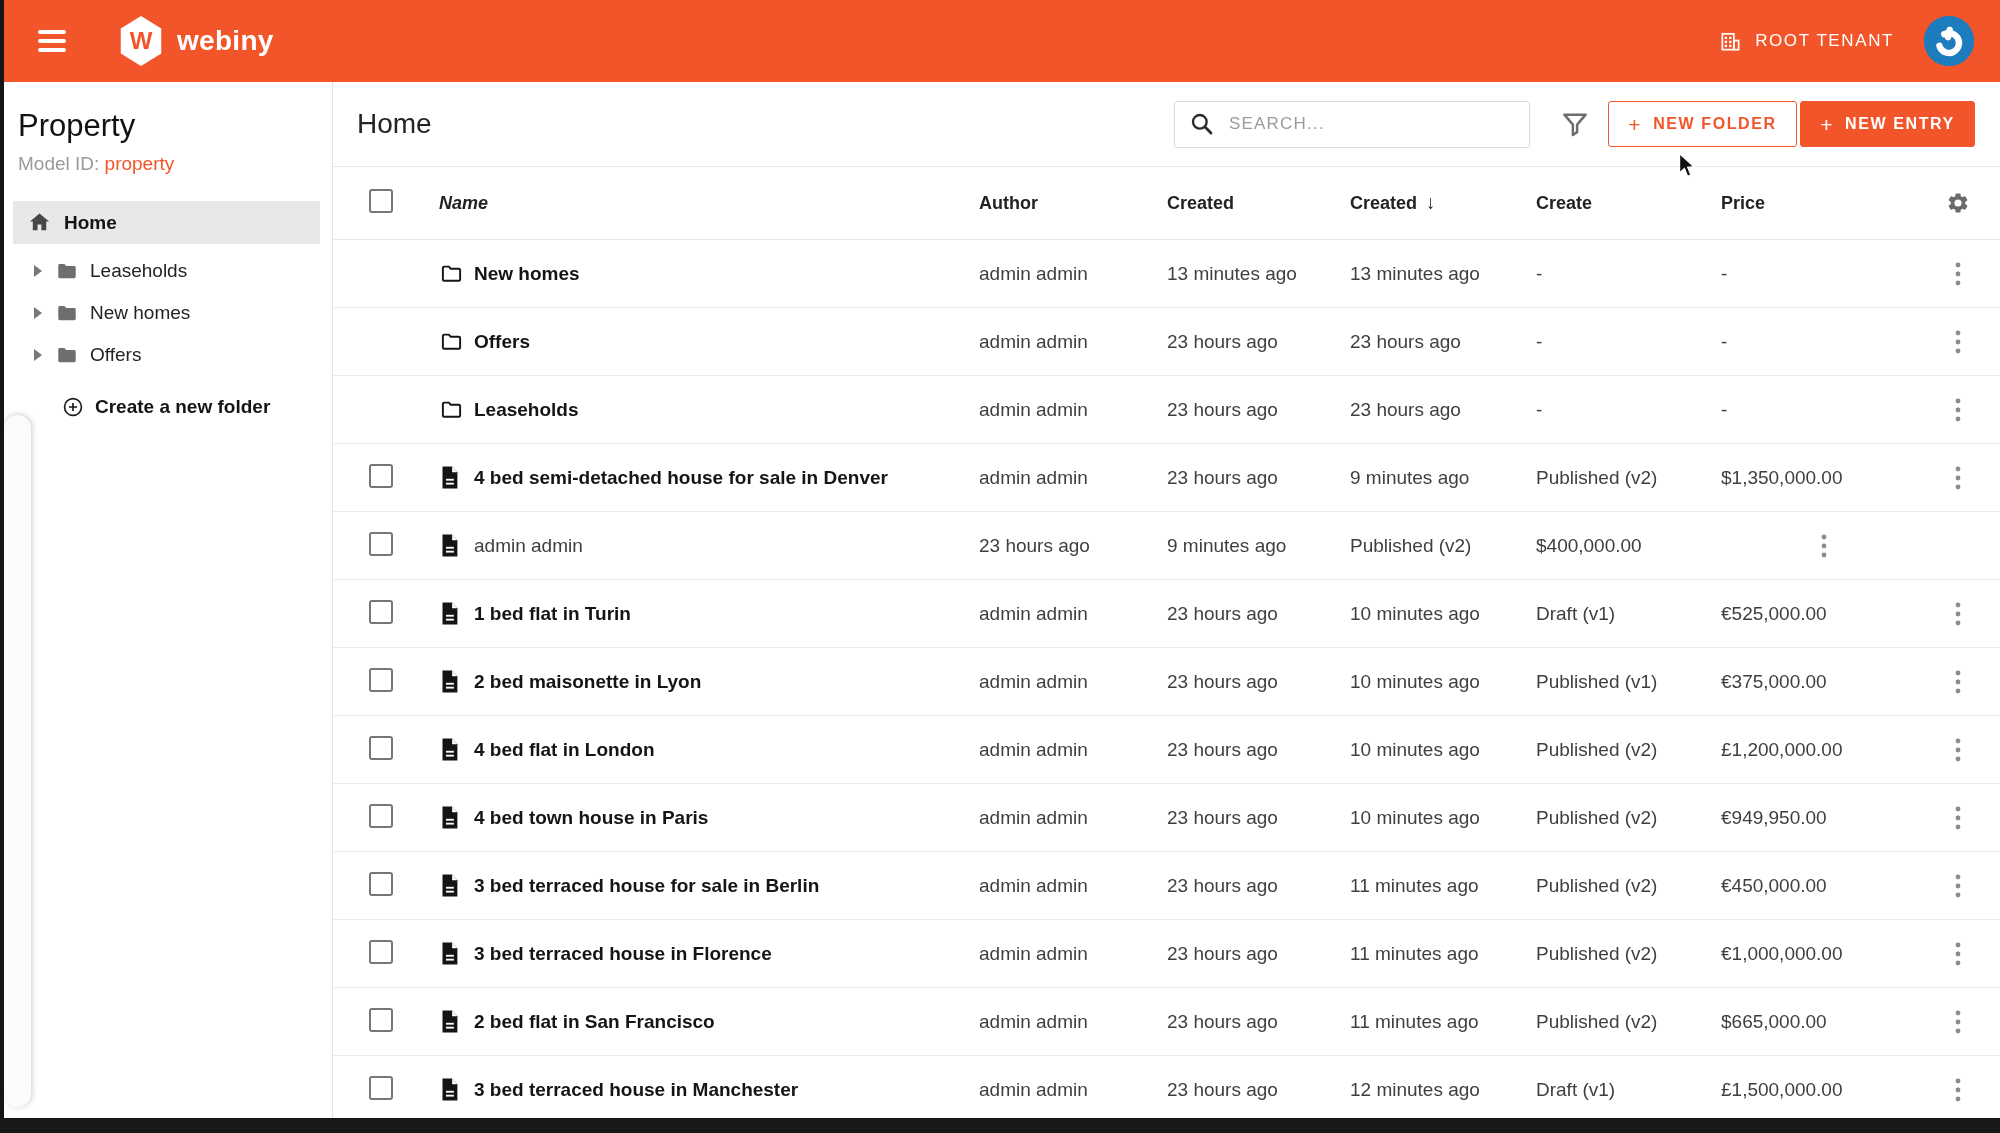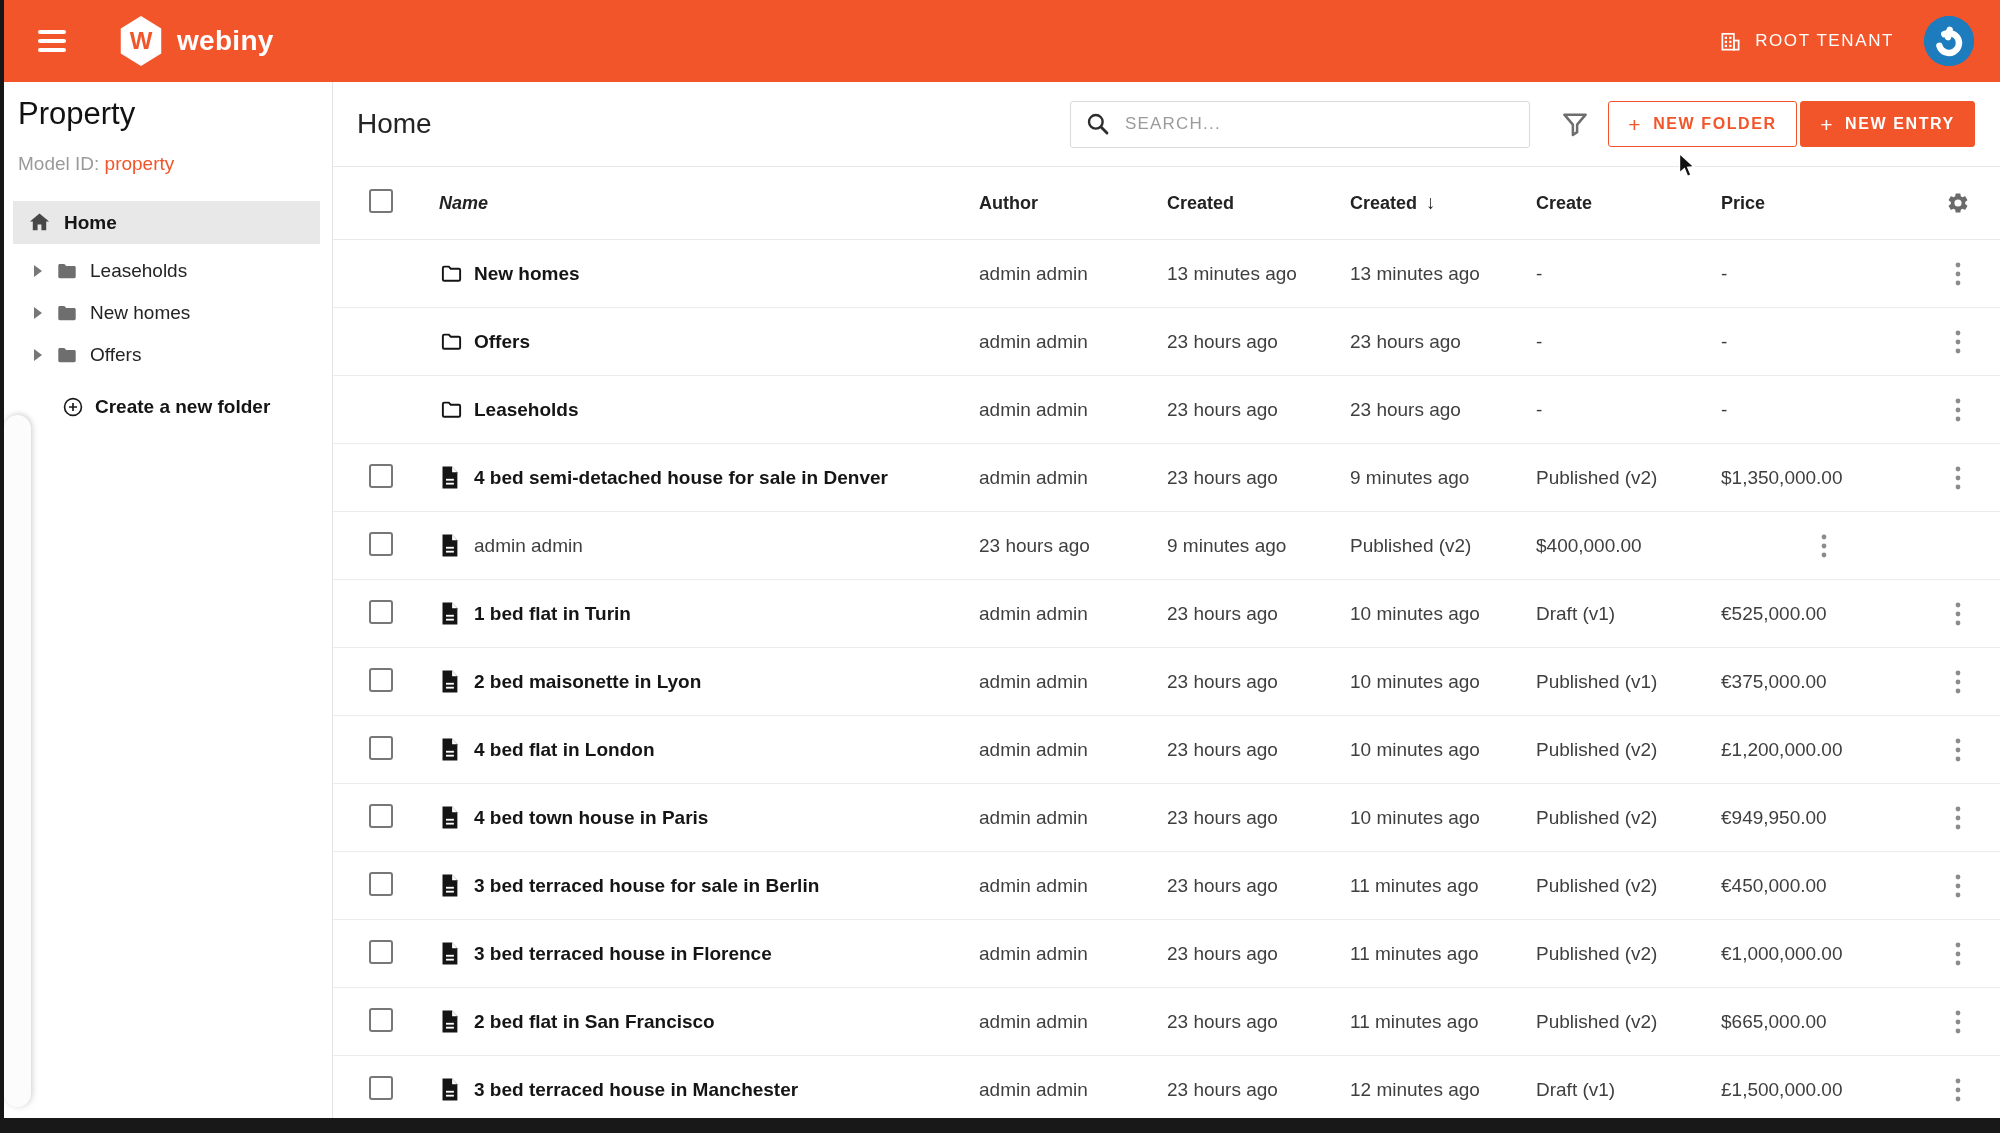--- a/index.html
+++ b/index.html
@@ -27,42 +27,42 @@
     display:flex;align-items:center;justify-content:center;cursor:pointer;}
 
   
   .left-edge{position:absolute;left:0;top:0;bottom:0;width:4px;background:#161616;z-index:40;}
   .drawer-ghost{position:absolute;left:4px;top:415px;height:692px;width:27px;
     background:#fcfcfc;border-radius:16px;box-shadow:2px 0 6px rgba(0,0,0,.13),0 -2px 5px rgba(0,0,0,.07);z-index:3;}
 
   
   .sidebar{position:absolute;left:4px;top:82px;width:329px;bottom:15px;background:#fff;
     border-right:1px solid #e4e4e4;box-sizing:border-box;z-index:2;}
-  .side-head{padding:14px 16px 0 14px;}
+  .side-head{padding:26px 16px 0 14px;}
   .side-title{font-size:31px;font-weight:500;color:#121212;margin:0;}
-  .model-id{font-size:19px;color:#9a9a9a;margin-top:21px;}
+  .model-id{font-size:19px;color:#9a9a9a;margin-top:9px;}
   .model-id .val{color:var(--orange);}
   .nav-home{margin:26px 12px 0 9px;height:43px;background:#e8e8e8;display:flex;
     align-items:center;gap:13px;padding-left:15px;cursor:pointer;}
   .nav-home .lbl{font-size:19px;font-weight:700;color:#151515;}
   .tree{margin-top:6px;}
   .tree-item{height:42px;display:flex;align-items:center;padding-left:30px;gap:11px;cursor:pointer;}
   .caret{width:0;height:0;border-left:8px solid #777;border-top:6px solid transparent;
     border-bottom:6px solid transparent;margin-right:2px;}
   .tree-label{font-size:19px;color:#232323;}
   .create-folder{margin-top:20px;display:flex;align-items:center;gap:11px;
     padding-left:18px;cursor:pointer;margin-left:40px;}
   .create-folder .lbl{font-size:19px;font-weight:700;color:#141414;}
 
   
   .main{position:absolute;left:333px;top:82px;right:0;bottom:0;background:#fff;}
   .toolbar{height:85px;display:flex;align-items:center;padding:0 25px 0 24px;
     border-bottom:1px solid #e8e8e8;box-sizing:border-box;}
   .page-title{font-size:28px;font-weight:400;color:#242424;margin:0 auto 0 0;}
-  .searchbox{width:460px;height:47px;border:1px solid #dbdbdb;border-radius:3px;
+  .searchbox{width:356px;height:47px;border:1px solid #dbdbdb;border-radius:3px;
     display:flex;align-items:center;gap:12px;padding-left:14px;box-sizing:border-box;background:#fff;}
   .searchbox input{border:none;outline:none;flex:1;font-size:17px;color:#333;
     font-family:inherit;background:transparent;padding-right:10px;}
   .searchbox input::placeholder{color:#9b9b9b;letter-spacing:1.2px;}
   .icon-btn{background:none;border:none;padding:0;cursor:pointer;display:flex;align-items:center;}
   .filter-btn{margin-left:30px;margin-right:18px;}
   .btn{height:46px;display:flex;align-items:center;justify-content:center;gap:11px;
     font-size:16px;font-weight:600;letter-spacing:1.6px;border-radius:3px;cursor:pointer;
     font-family:inherit;box-sizing:border-box;}
   .btn .plus{font-size:21px;font-weight:500;line-height:1;}

